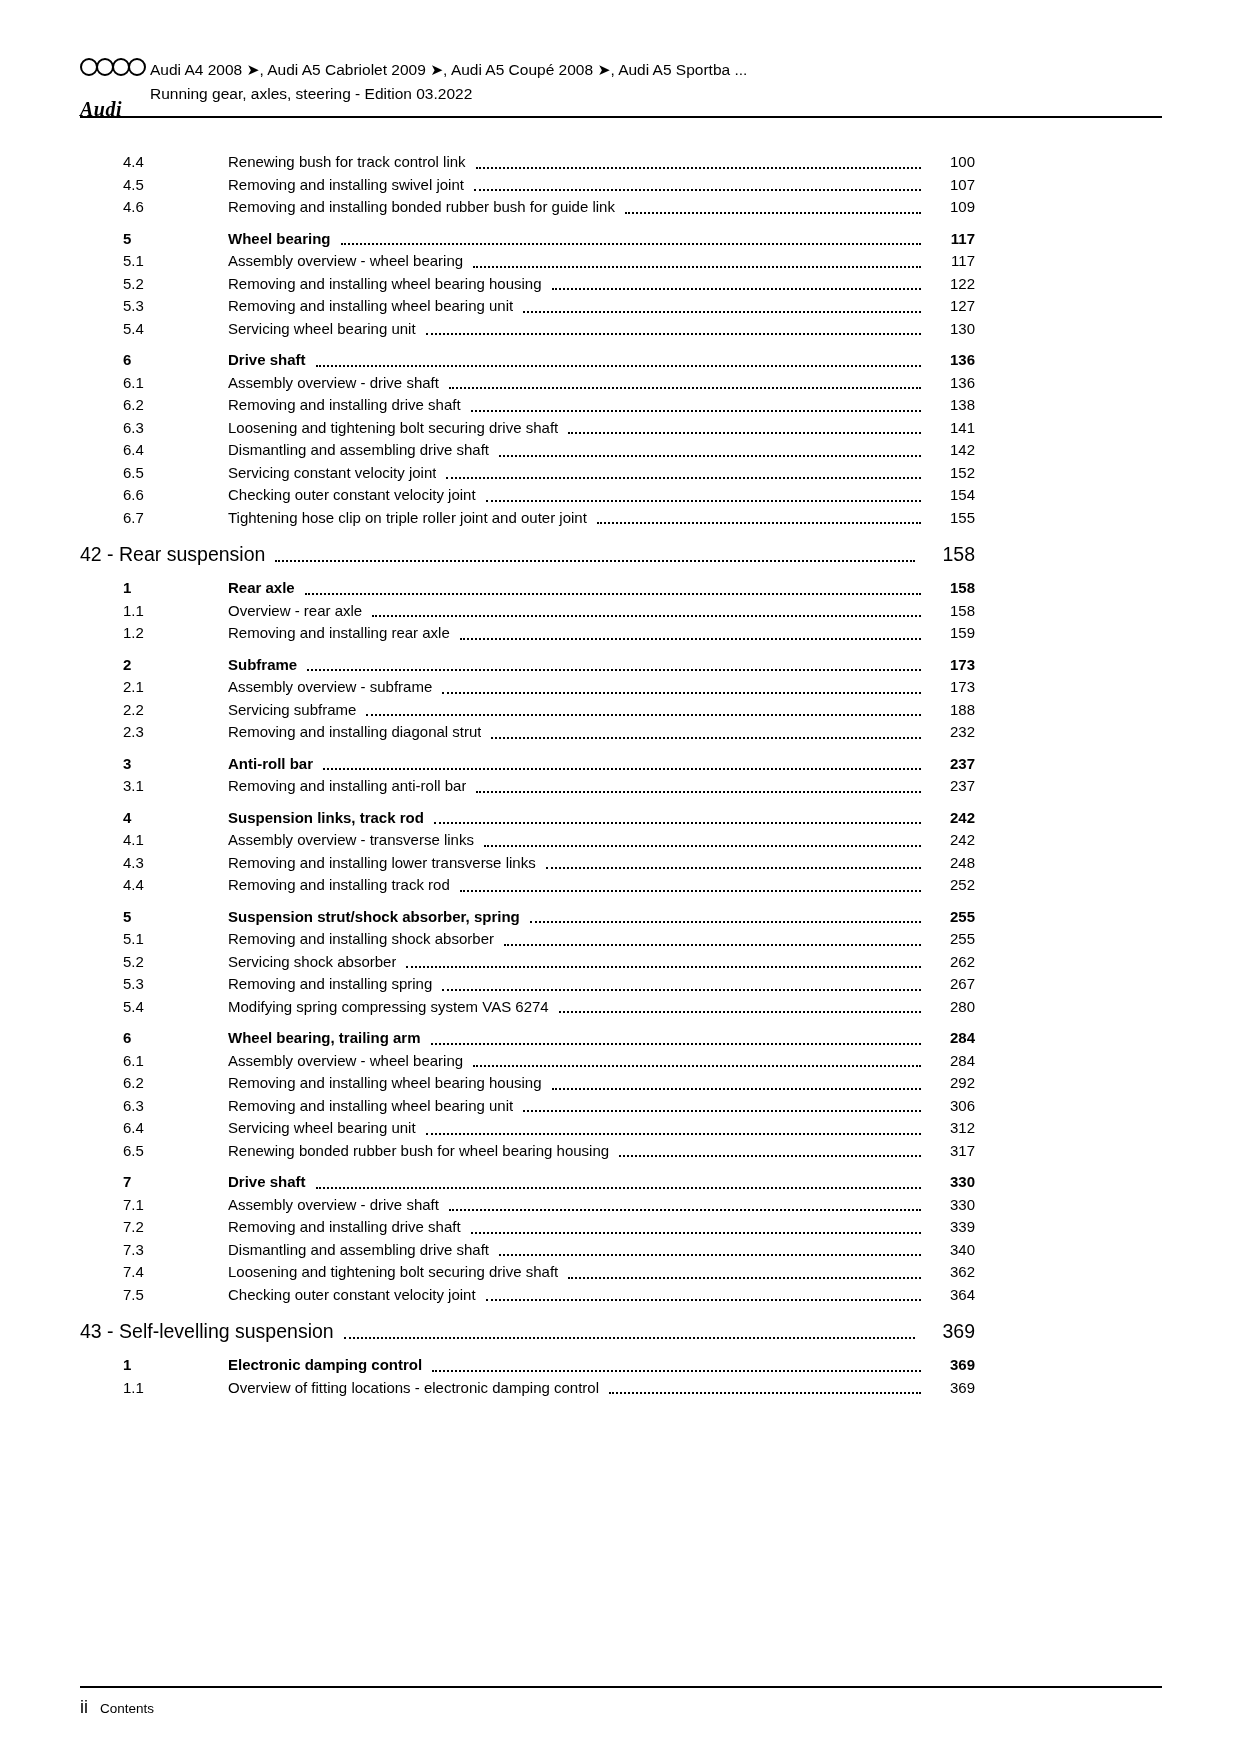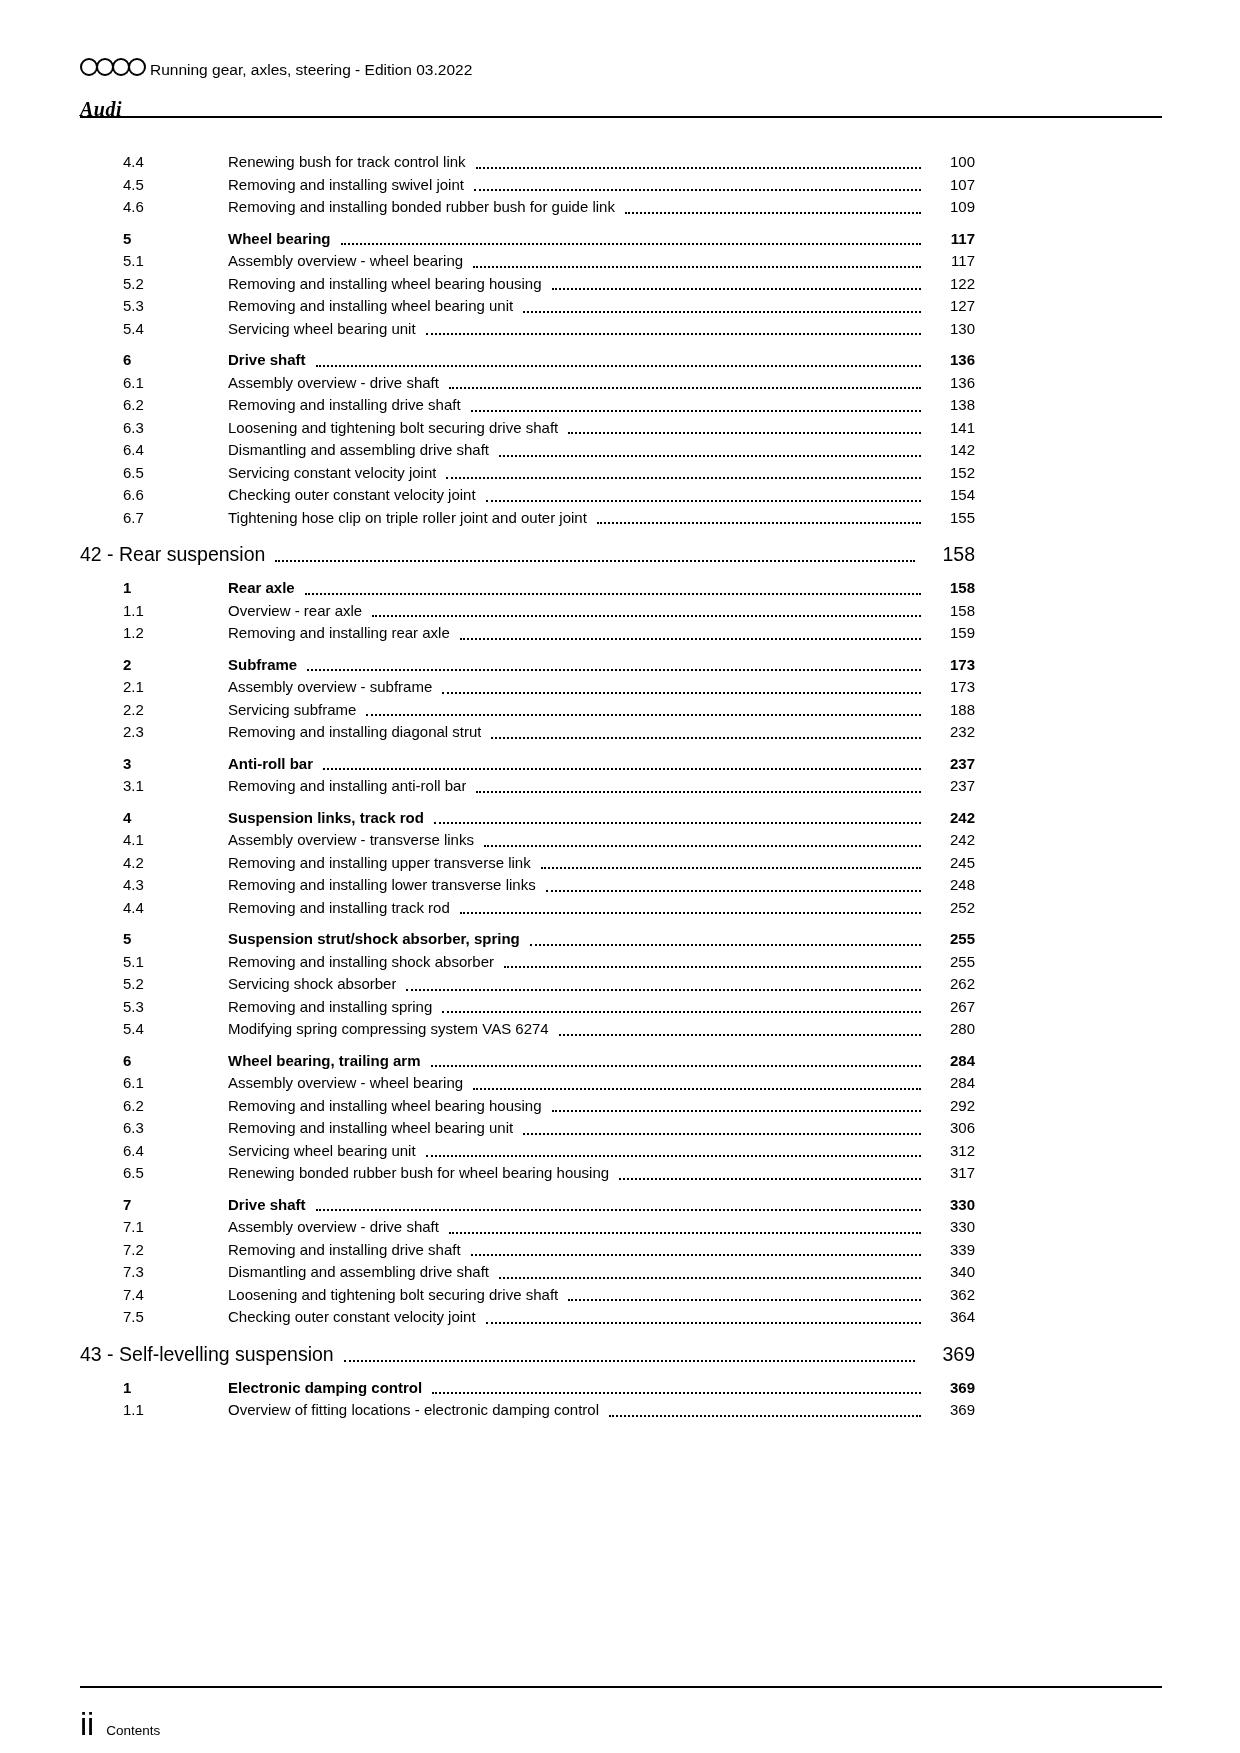--- a/index.html
+++ b/index.html
@@ -98,41 +98,42 @@
   .row.chapter .pg { width: 52px; }
 
   
   .footer {
     position: absolute;
     top: 1692px;
     left: 80px;
     display: flex;
     align-items: baseline;
   }
-  .footer .roman { font-size: 32px; line-height: 30px; margin-top: 17px; }
+  .footer .roman { font-size: 18px; line-height: 30px; }
   .footer .contents-label { font-size: 13.5px; margin-left: 12px; }
 </style>
 </head>
 <body>
 
 <div class="page">
 
   <div class="header">
     <div class="brand">
       <svg width="66" height="22" viewBox="0 0 66 22">
         <g fill="none" stroke="#000" stroke-width="2">
           <circle cx="9" cy="11" r="8"></circle>
           <circle cx="25" cy="11" r="8"></circle>
           <circle cx="41" cy="11" r="8"></circle>
           <circle cx="57" cy="11" r="8"></circle>
         </g>
       </svg>
       <span class="brand-word">Audi</span>
     </div>
     <div class="titles">
+      <div class="t1">Audi A4 2008 ➤, Audi A5 Cabriolet 2009 ➤, Audi A5 Coupé 2008 ➤, Audi A5 Sportba ...</div>
       <div class="t2">Running gear, axles, steering - Edition 03.2022</div>
     </div>
   </div>
 
   <hr class="rule header-rule">
 
   <main class="toc" id="toc">
       <div class="row sub">
         <span class="num">4.4</span>
         <span class="title">Renewing bush for track control link</span>
@@ -293,26 +294,20 @@
         <span class="num">4</span>
         <span class="title">Suspension links, track rod</span>
         <span class="dots"></span>
         <span class="pg">242</span>
       </div>
       <div class="row sub">
         <span class="num">4.1</span>
         <span class="title">Assembly overview - transverse links</span>
         <span class="dots"></span>
         <span class="pg">242</span>
-      </div>
-      <div class="row sub">
-        <span class="num">4.2</span>
-        <span class="title">Removing and installing upper transverse link</span>
-        <span class="dots"></span>
-        <span class="pg">245</span>
       </div>
       <div class="row sub">
         <span class="num">4.3</span>
         <span class="title">Removing and installing lower transverse links</span>
         <span class="dots"></span>
         <span class="pg">248</span>
       </div>
       <div class="row sub">
         <span class="num">4.4</span>
         <span class="title">Removing and installing track rod</span>

